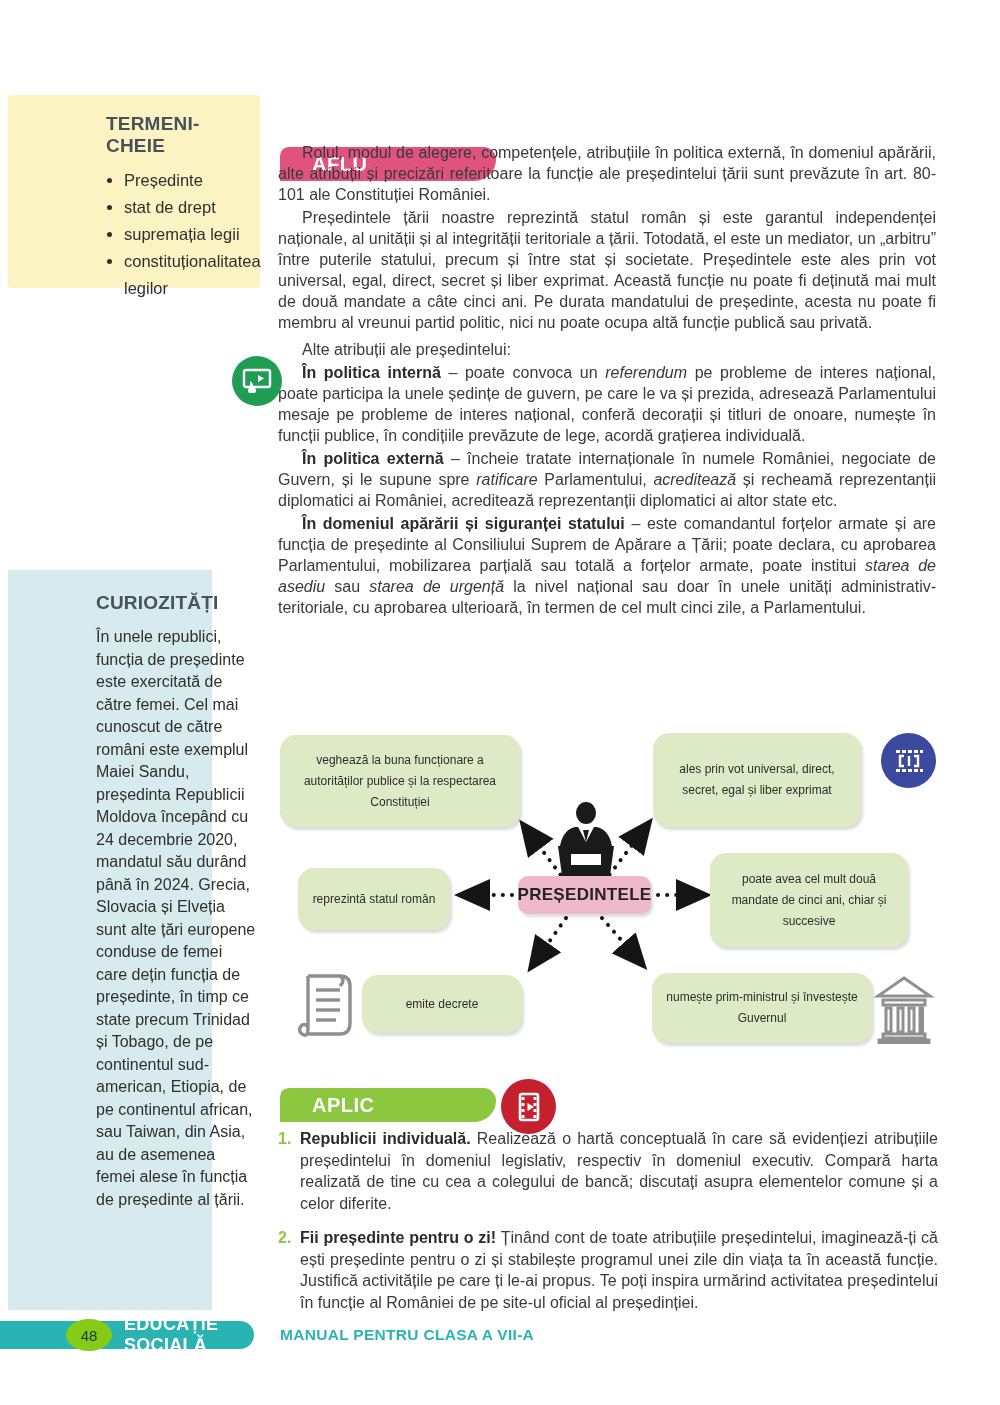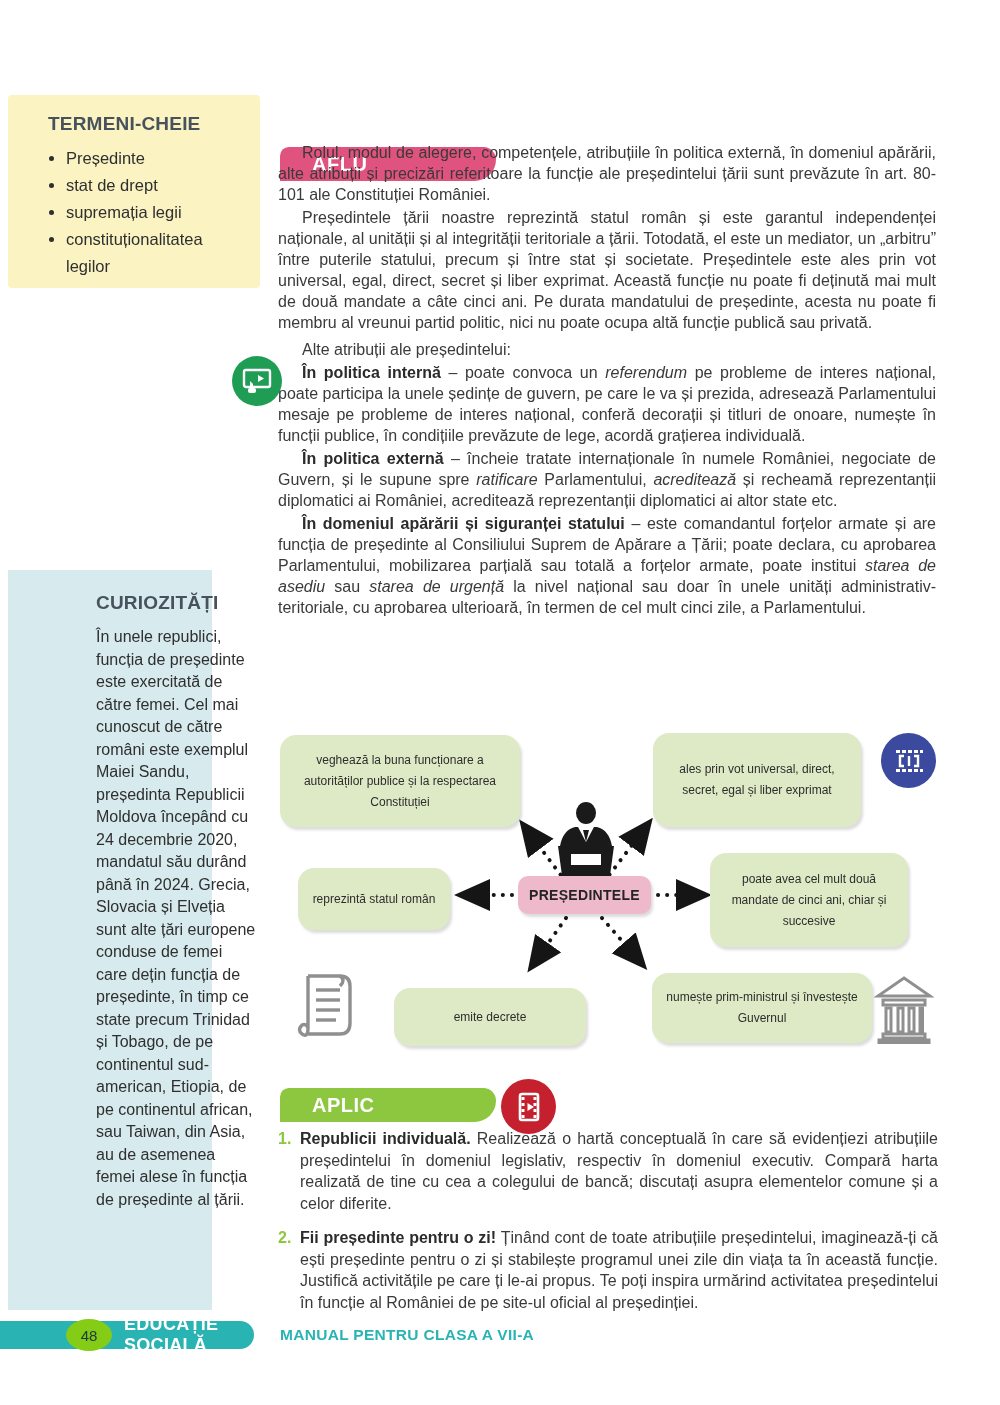--- a/index.html
+++ b/index.html
@@ -2,21 +2,21 @@
 <html><head>
 <meta charset="utf-8">
 <style>
   html,body{margin:0;padding:0;background:#ffffff;}
   .page{position:relative;width:1000px;height:1405px;background:#ffffff;overflow:hidden;
         font-family:"Liberation Sans", sans-serif;color:#3a3a3a;}
 
   
   .termeni-box{position:absolute;left:8px;top:95px;width:252px;height:193px;
                background:#fbf3c2;border-radius:4px;box-sizing:border-box;
-               padding:18px 10px 10px 40px;}
+               padding:18px 10px 10px 98px;}
   .side-title{font-size:19px;font-weight:bold;color:#47525c;letter-spacing:.2px;margin:0 0 10px 0;}
   .termeni-list{margin:0;padding:0 0 0 18px;font-size:16.5px;line-height:27px;color:#2f2f2f;}
   .termeni-list li{padding:0;}
 
   .curio-box{position:absolute;left:8px;top:570px;width:204px;height:740px;
              background:#d7eaee;box-sizing:border-box;padding:22px 12px 10px 88px;}
   .curio-text{width:160px;font-size:16px;line-height:22.5px;color:#2f2f2f;margin-top:12px;}
 
   
   .banner{position:absolute;height:34px;width:216px;color:#ffffff;font-size:20px;font-weight:bold;
@@ -40,25 +40,25 @@
 
   
   .diagram{position:absolute;left:270px;top:720px;width:680px;height:350px;}
   .dnode{position:absolute;background:#deeac6;border-radius:16px;display:flex;align-items:center;
          justify-content:center;text-align:center;font-size:12px;line-height:21px;color:#2d2d2d;
          padding:6px 10px;box-sizing:border-box;box-shadow:2px 3px 3px rgba(0,0,0,.14);}
   .node-veghere{left:10px;top:15px;width:240px;height:92px;}
   .node-vot{left:383px;top:13px;width:208px;height:94px;}
   .node-stat{left:28px;top:148px;width:152px;height:62px;}
   .node-mandate{left:440px;top:133px;width:198px;height:94px;}
-  .node-decrete{left:92px;top:268px;width:192px;height:58px;margin-left:32px;}
+  .node-decrete{left:92px;top:255px;width:160px;height:58px;}
   .node-guvern{left:382px;top:253px;width:220px;height:70px;}
   .center-box{position:absolute;left:248px;top:156px;width:133px;height:38px;background:#efb9cc;
               border-radius:10px;display:flex;align-items:center;justify-content:center;
-              font-size:14px;font-weight:bold;color:#242424;letter-spacing:.3px;
+              font-size:17px;font-weight:bold;color:#242424;letter-spacing:.3px;
               box-shadow:2px 3px 3px rgba(0,0,0,.14);}
   .arrows-svg{position:absolute;left:0;top:0;}
   .podium-svg{position:absolute;left:278px;top:82px;}
   .scroll-svg{position:absolute;left:24px;top:248px;}
   .building-svg{position:absolute;left:604px;top:254px;}
 
   
   .exercises{position:absolute;left:278px;top:1128px;width:660px;font-size:16px;line-height:21.5px;
              text-align:justify;}
   .exercise{position:relative;padding-left:22px;margin-bottom:13px;}

